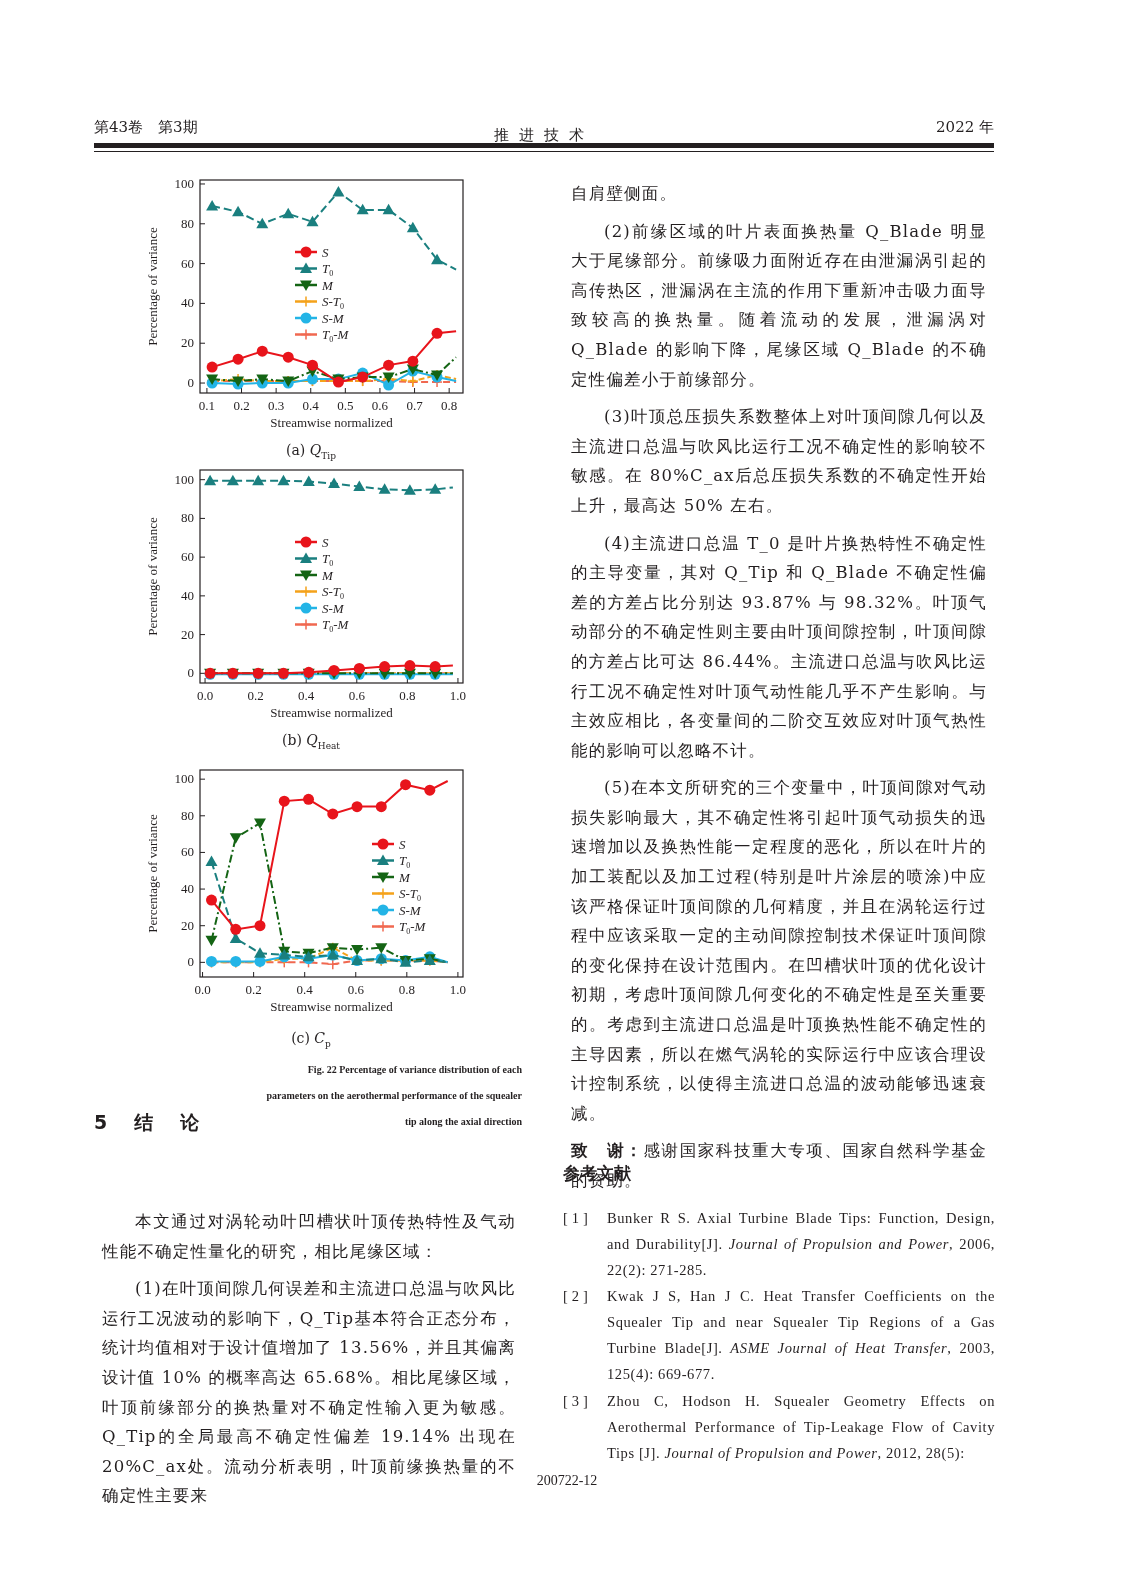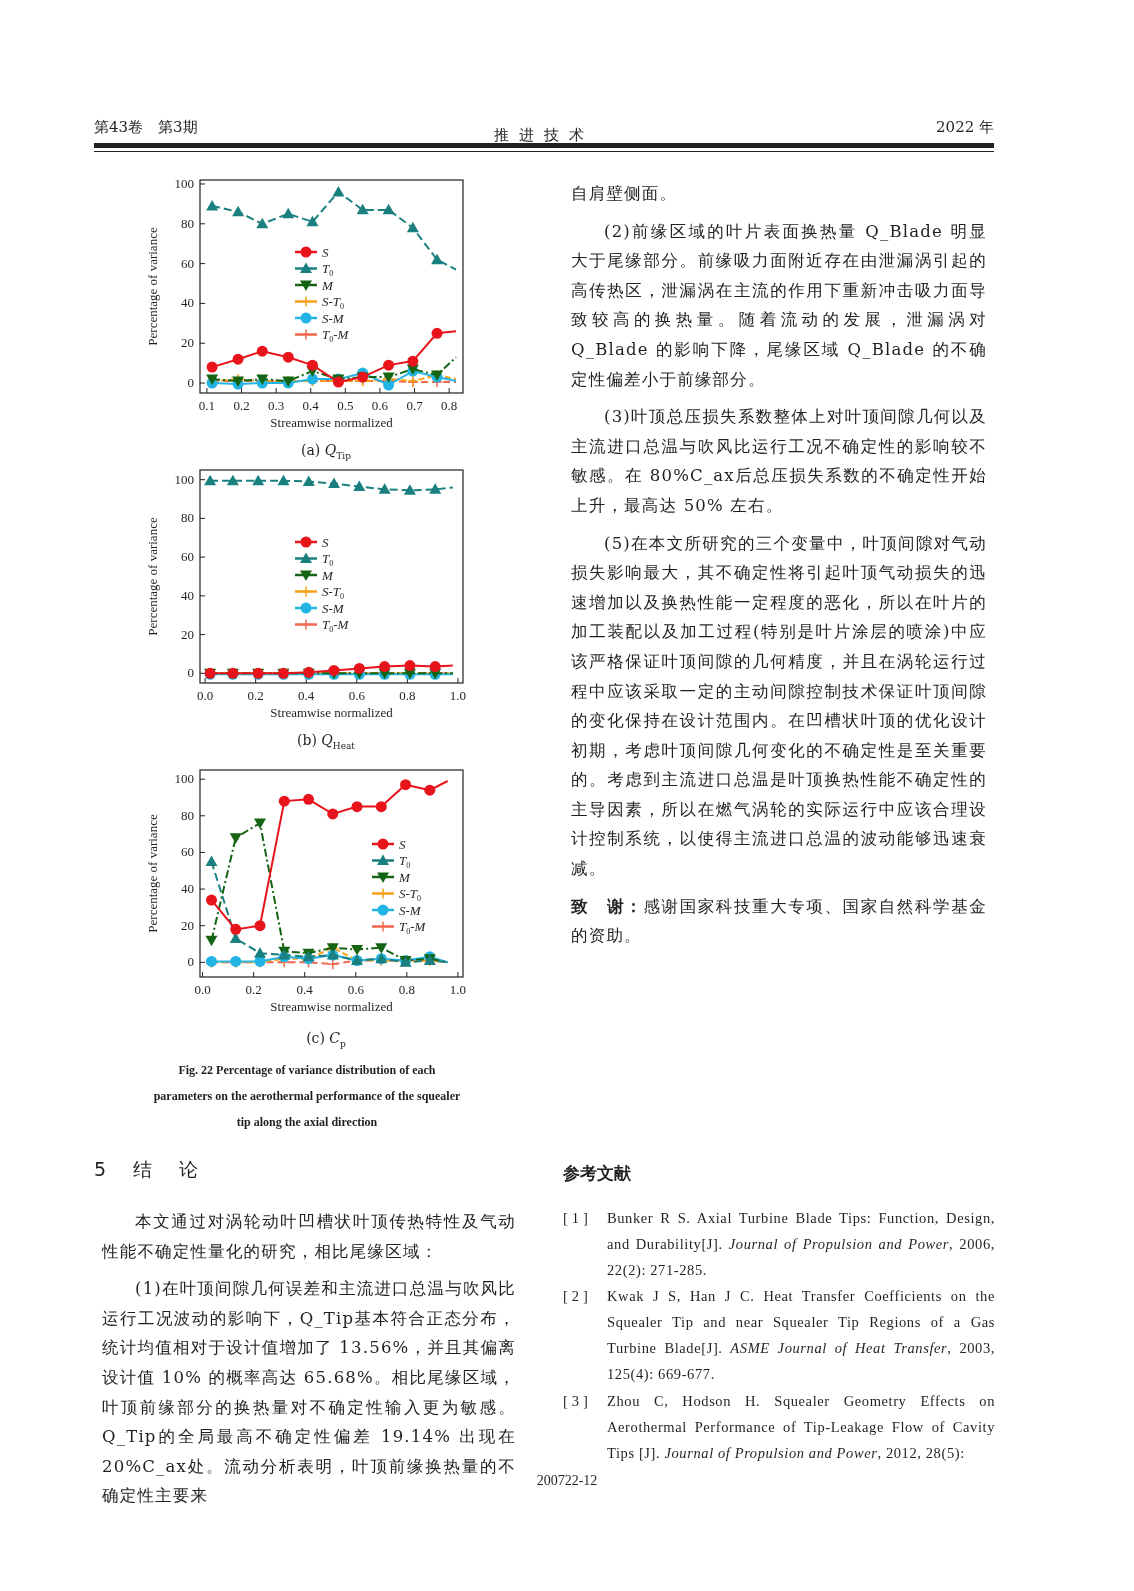--- a/index.html
+++ b/index.html
@@ -6,27 +6,27 @@
   body { width: 1134px; height: 1591px; position: relative; overflow: hidden; color: #231f20;
          font-family: "DejaVu Serif", "Liberation Serif", serif; }
   .header { position: absolute; left: 94px; top: 118px; width: 900px; height: 24px; font-size: 15px; }
   .header .left { position: absolute; left: 0; top: 0; }
   .header .center { position: absolute; left: 0; width: 900px; text-align: center; top: 8px; letter-spacing: 10px; }
   .header .right { position: absolute; right: 0; top: 0; }
   .rule-thick { position: absolute; left: 94px; top: 143px; width: 900px; height: 5px; background: #231f20; }
   .rule-thin { position: absolute; left: 94px; top: 151px; width: 900px; height: 1px; background: #231f20; }
   .fig { position: absolute; left: 140px; width: 340px; }
   .fig svg { display: block; }
-  .subcap { position: absolute; font-size: 14px; text-align: center; width: 340px; left: 16px; }
-  .caption { position: absolute; left: 92px; top: 1057px; width: 430px; text-align: center; font-weight: bold;
-             font-size: 12px; line-height: 26px; font-family: "Liberation Serif", serif; }
+  .subcap { position: absolute; font-size: 14px; text-align: center; width: 340px; left: 1px; }
+  .caption { position: absolute; left: 92px; top: 1057px; width: 430px; text-align: right; font-weight: bold;
+             font-size: 10px; line-height: 26px; font-family: "Liberation Serif", serif; }
   .col { position: absolute; font-size: 16.5px; line-height: 29.6px; letter-spacing: 1.2px; text-align: justify; }
   .col p { margin: 8px; }
   .indent { text-indent: 2em; }
-  .sec-title { position: absolute; left: 94px; top: 1157px; font-size: 19px; font-weight: normal; font-family: "DejaVu Sans", sans-serif; letter-spacing: 4px; }
+  .sec-title { position: absolute; left: 94px; top: 1110px; font-size: 19px; font-weight: bold; font-family: "DejaVu Sans", sans-serif; letter-spacing: 4px; }
   .refs-title { position: absolute; left: 563px; top: 1162px; font-size: 17px; font-weight: bold; font-family: "DejaVu Sans", sans-serif; }
   .ref { position: absolute; left: 563px; width: 432px; font-family: "Liberation Serif", serif; font-size: 14.5px; line-height: 26px; }
   .ref .num { position: absolute; left: 0; top: 0; letter-spacing: 4px; }
   .ref .body { margin-left: 44px; text-align: justify; letter-spacing: 0.6px; }
   .ref i { font-style: italic; }
   .pageno { position: absolute; left: 0; width: 1134px; top: 1473px; text-align: center; font-size: 14px; font-family: "Liberation Serif", serif; }
   sub { font-size: 9px; }
   .axis-txt { font-family: "Liberation Serif", serif; font-size: 13px; fill: #231f20; }
   .leg-txt { font-family: "Liberation Serif", serif; font-size: 13px; font-style: italic; fill: #231f20; }
 </style>
@@ -484,20 +484,21 @@
 
 <div class="col" style="left:94px;top:1199px;width:430px;">
   <p class="indent">本文通过对涡轮动叶凹槽状叶顶传热特性及气动性能不确定性量化的研究，相比尾缘区域：</p>
   <p class="indent">(1)在叶顶间隙几何误差和主流进口总温与吹风比运行工况波动的影响下，Q_Tip基本符合正态分布，统计均值相对于设计值增加了 13.56%，并且其偏离设计值 10% 的概率高达 65.68%。相比尾缘区域，叶顶前缘部分的换热量对不确定性输入更为敏感。Q_Tip的全局最高不确定性偏差 19.14% 出现在 20%C_ax处。流动分析表明，叶顶前缘换热量的不确定性主要来</p>
 </div>
 
 <div class="col" style="left:563px;top:171px;width:432px;">
   <p>自肩壁侧面。</p>
   <p class="indent">(2)前缘区域的叶片表面换热量 Q_Blade 明显大于尾缘部分。前缘吸力面附近存在由泄漏涡引起的高传热区，泄漏涡在主流的作用下重新冲击吸力面导致较高的换热量。随着流动的发展，泄漏涡对 Q_Blade 的影响下降，尾缘区域 Q_Blade 的不确定性偏差小于前缘部分。</p>
   <p class="indent">(3)叶顶总压损失系数整体上对叶顶间隙几何以及主流进口总温与吹风比运行工况不确定性的影响较不敏感。在 80%C_ax后总压损失系数的不确定性开始上升，最高达 50% 左右。</p>
+  <p class="indent">(4)主流进口总温 T_0 是叶片换热特性不确定性的主导变量，其对 Q_Tip 和 Q_Blade 不确定性偏差的方差占比分别达 93.87% 与 98.32%。叶顶气动部分的不确定性则主要由叶顶间隙控制，叶顶间隙的方差占比可达 86.44%。主流进口总温与吹风比运行工况不确定性对叶顶气动性能几乎不产生影响。与主效应相比，各变量间的二阶交互效应对叶顶气热性能的影响可以忽略不计。</p>
   <p class="indent">(5)在本文所研究的三个变量中，叶顶间隙对气动损失影响最大，其不确定性将引起叶顶气动损失的迅速增加以及换热性能一定程度的恶化，所以在叶片的加工装配以及加工过程(特别是叶片涂层的喷涂)中应该严格保证叶顶间隙的几何精度，并且在涡轮运行过程中应该采取一定的主动间隙控制技术保证叶顶间隙的变化保持在设计范围内。在凹槽状叶顶的优化设计初期，考虑叶顶间隙几何变化的不确定性是至关重要的。考虑到主流进口总温是叶顶换热性能不确定性的主导因素，所以在燃气涡轮的实际运行中应该合理设计控制系统，以使得主流进口总温的波动能够迅速衰减。</p>
   <p><b style="font-family:'DejaVu Sans',sans-serif;">致　谢：</b><span>感谢国家科技重大专项、国家自然科学基金的资助。</span></p>
 </div>
 
 <div class="refs-title">参考文献</div>
 
 <div class="ref" style="top:1205px;">
   <span class="num">[1]</span>
   <div class="body"><span>Bunker R S.  Axial Turbine Blade Tips: Function, Design, and Durability[J]. </span><i>Journal of Propulsion and Power</i><span>, 2006, 22(2): 271-285.</span></div>
 </div>

